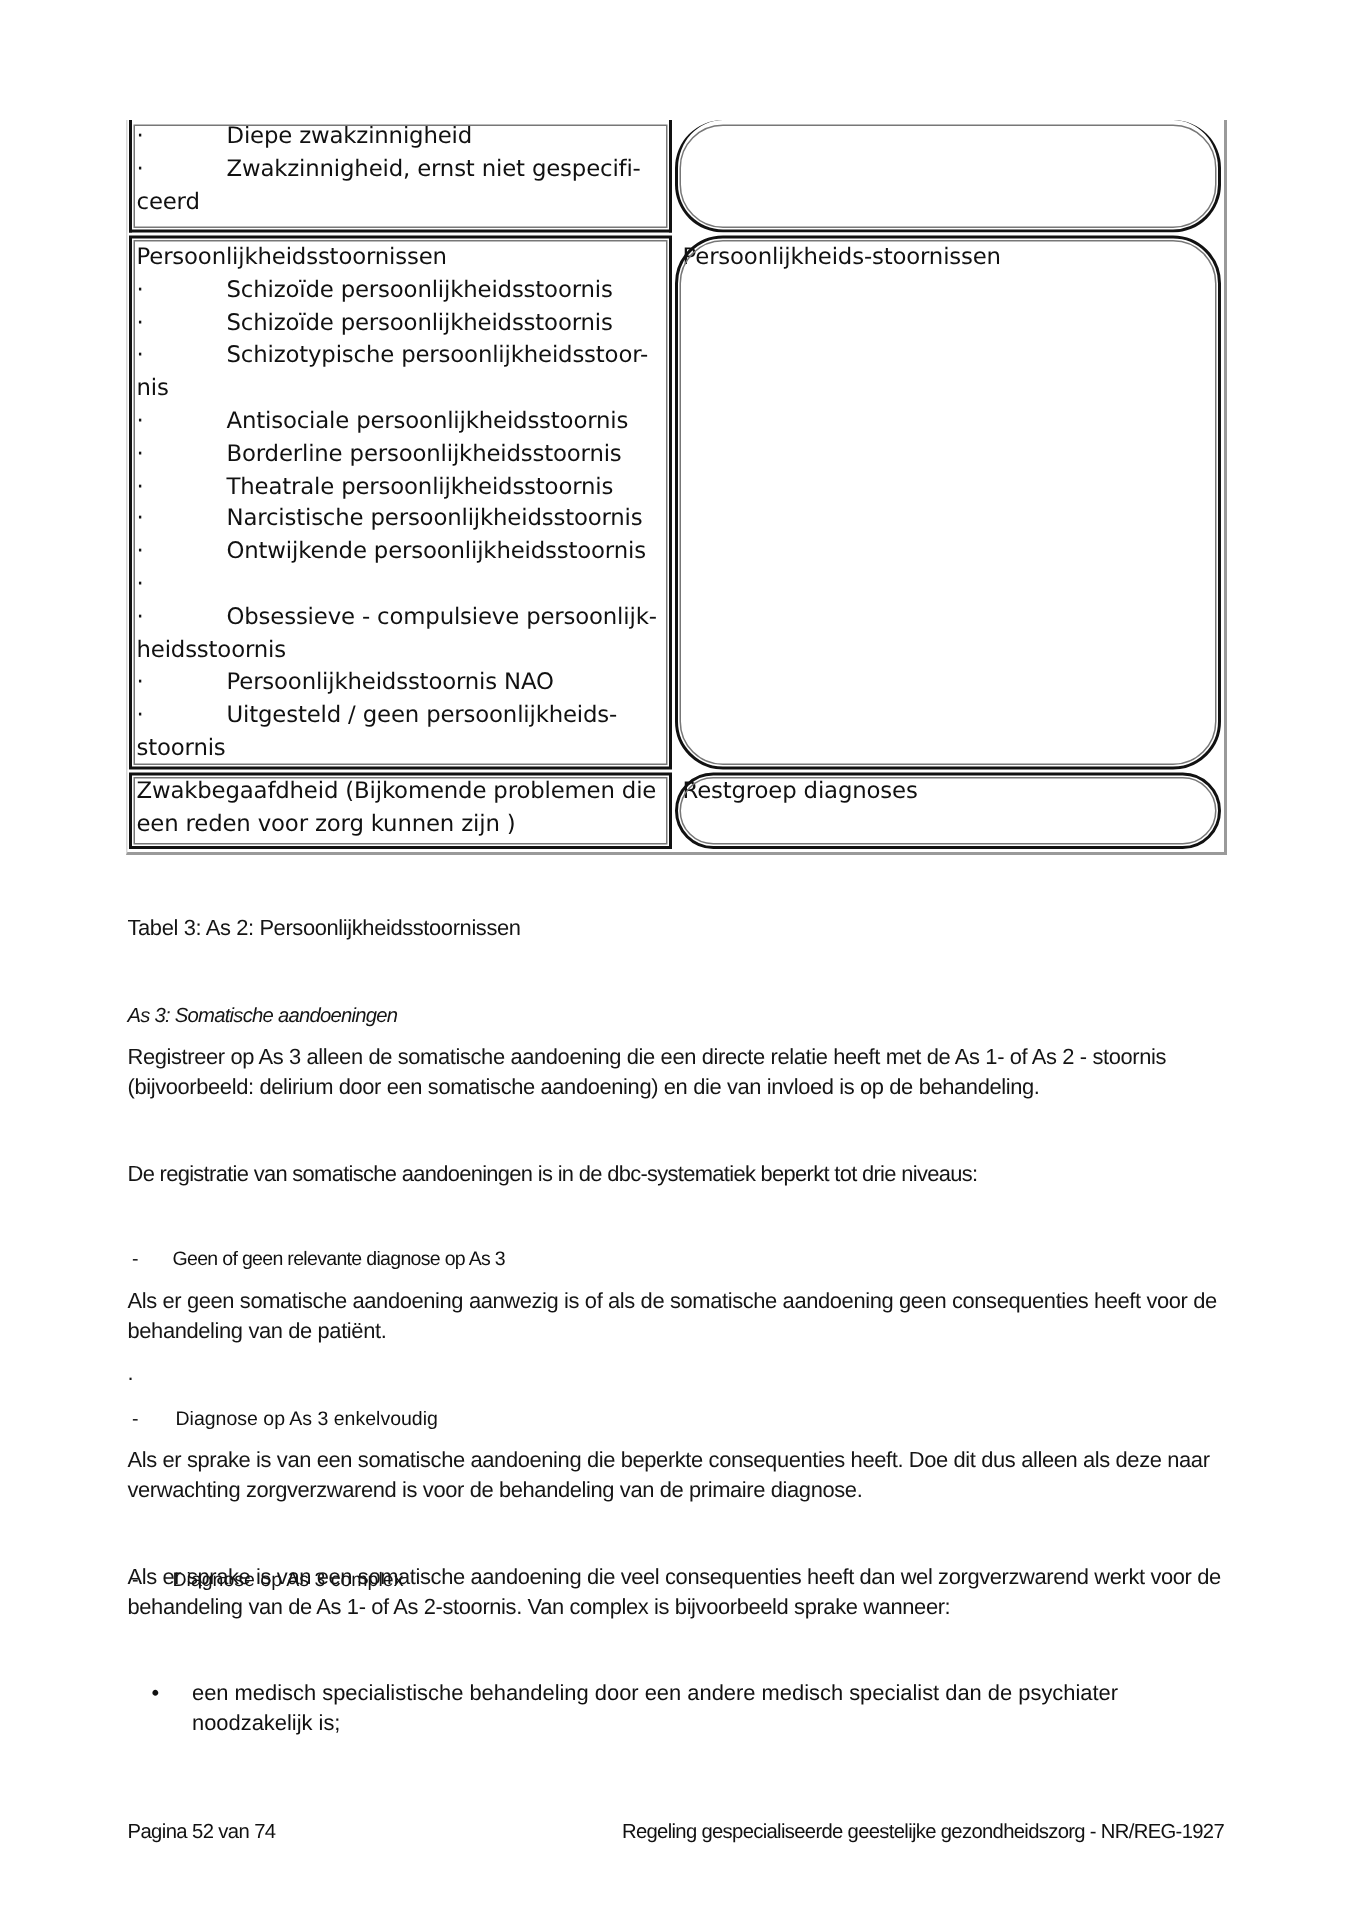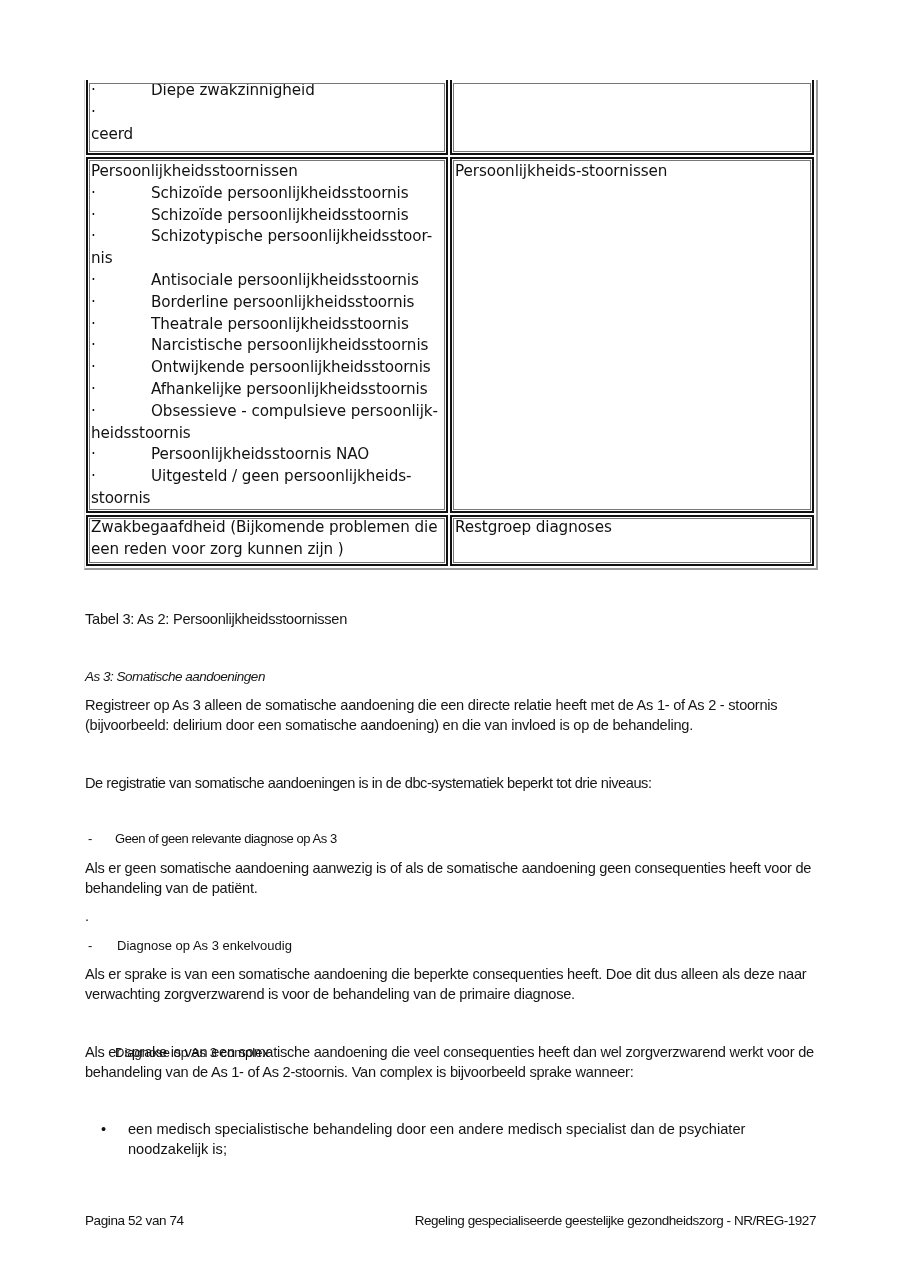--- a/index.html
+++ b/index.html
@@ -14,21 +14,21 @@
       border-left: 1px solid #d8d8d8;
       box-sizing: border-box;
     }
     .row { display: flex; gap: 2px; padding: 0 2px 2px 1px; }
     .cell {
       border: 2px solid #111; outline: 1px solid #777; outline-offset: -4px;
       box-sizing: border-box; font-size: 15.2px; line-height: 21.8px;
       padding: 0 4px 0 3px; letter-spacing: -0.1px;
     }
     .cell.left { width: 363px; }
-    .cell.right { width: 365px; }
+    .cell.right { width: 365px; border-radius: 32px; }
     .row.r1 .cell { border-top: none; height: 75px; }
     .row.r2 .cell { height: 356px; padding-top: 2px; }
     .row.r3 .cell { height: 51px; padding-top: 0; }
     .item { display: flex; }
     .dot { width: 60px; flex: none; }
     .cont { white-space: nowrap; }
     
     .txt {
       position: absolute; left: 85px; font-family: "Liberation Sans", sans-serif;
       font-size: 14.6px; line-height: 20px; color: #151515; letter-spacing: -0.25px;
@@ -60,20 +60,21 @@
 <div class="tbl">
 
   <div class="row r1">
     <div class="cell left">
       <div class="item">
         <span class="dot">·</span>
         <span>Diepe zwakzinnigheid</span>
       </div>
       <div class="item">
         <span class="dot">·</span>
+        <span>Zwakzinnigheid, ernst niet gespecifi-</span>
       </div>
       <div class="cont">ceerd</div>
     </div>
     <div class="cell right"></div>
   </div>
 
   <div class="row r2">
     <div class="cell left" id="row2-left">
       <div>Persoonlijkheidsstoornissen</div>
     <div class="item">
@@ -104,21 +105,20 @@
         <div class="item">
           <span class="dot">·</span>
           <span>Narcistische persoonlijkheidsstoornis</span>
         </div>
         <div class="item">
           <span class="dot">·</span>
           <span>Ontwijkende persoonlijkheidsstoornis</span>
         </div>
         <div class="item">
           <span class="dot">·</span>
-          <span>Afhankelijke persoonlijkheidsstoornis</span>
         </div>
         <div class="item">
           <span class="dot">·</span>
           <span>Obsessieve - compulsieve persoonlijk-</span>
         </div>
         <div class="cont">heidsstoornis</div>
         <div class="item">
           <span class="dot">·</span>
           <span>Persoonlijkheidsstoornis NAO</span>
         </div>

